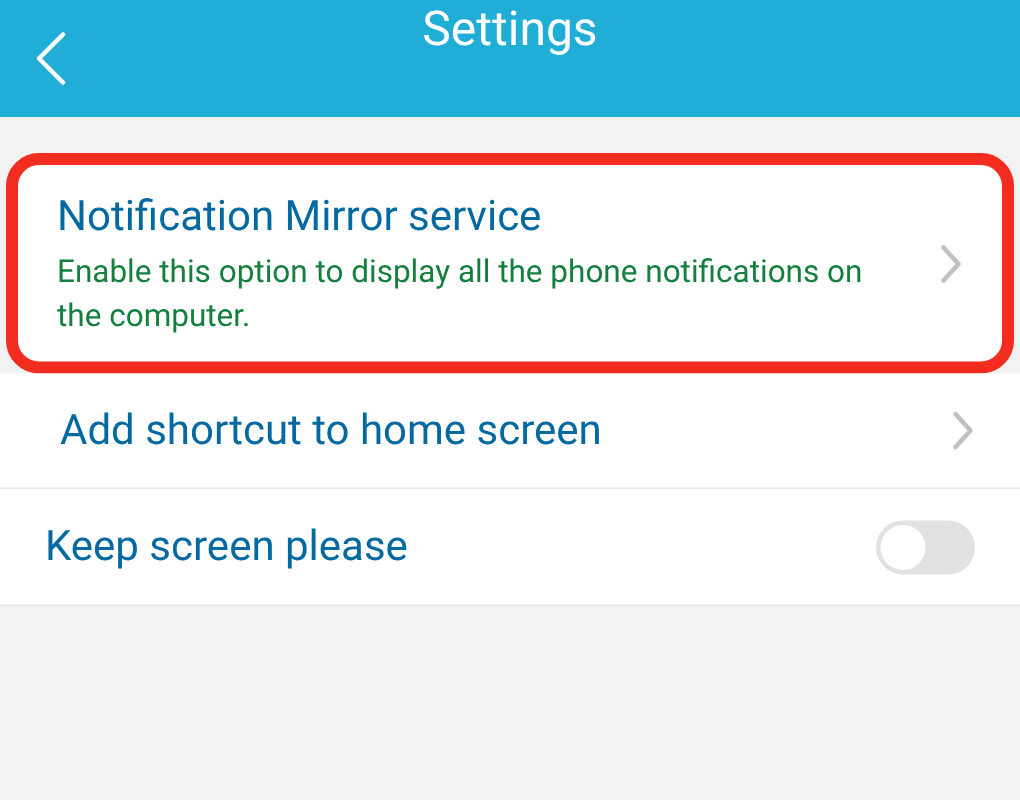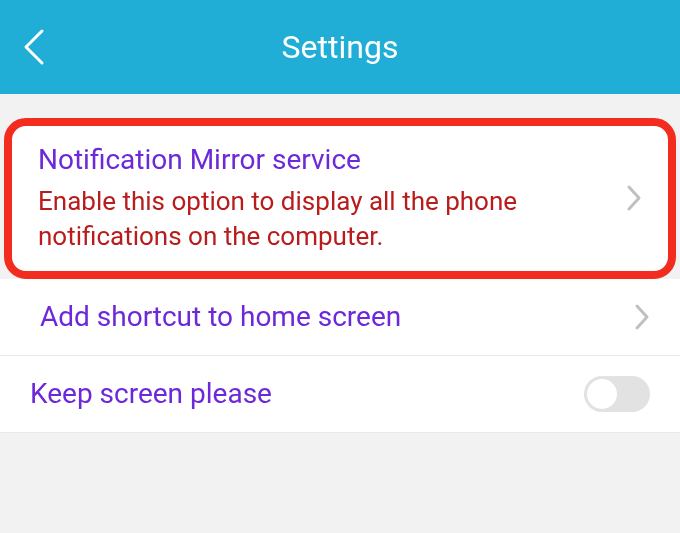--- a/index.html
+++ b/index.html
@@ -5,23 +5,22 @@
     * { box-sizing: border-box; margin: 0; padding: 0; }
     body {
       font-family: -apple-system, BlinkMacSystemFont, "Segoe UI", Roboto, Helvetica, Arial, sans-serif;
       background: #f2f2f2;
       width: 680px;
       height: 533px;
       overflow: hidden;
     }
     .header {
       background: #20aed7;
-      height: 94px;
+      height: 78px;
       display: flex;
-      align-items: center;
       position: relative;
     }
     .back-btn {
       position: absolute;
       left: 20px;
       top: 50%;
       transform: translateY(-50%);
       cursor: pointer;
     }
     .back-btn svg { display: block; }
@@ -43,27 +42,27 @@
       border-bottom: 1px solid #e8e8e8;
       position: relative;
       cursor: pointer;
     }
     .list-item-body {
       flex: 1;
       padding-right: 20px;
     }
     .item-title {
       font-size: 28px;
-      color: #6d28d9;
+      color: #0369a1;
       font-weight: 400;
       line-height: 1.3;
     }
     .item-desc {
-      font-size: 26px;
-      color: #b91c1c;
+      font-size: 21px;
+      color: #15803d;
       font-weight: 400;
       line-height: 1.35;
       margin-top: 6px;
     }
     .chevron {
       flex-shrink: 0;
     }
     .chevron svg { display: block; }
     .toggle {
       width: 66px;

